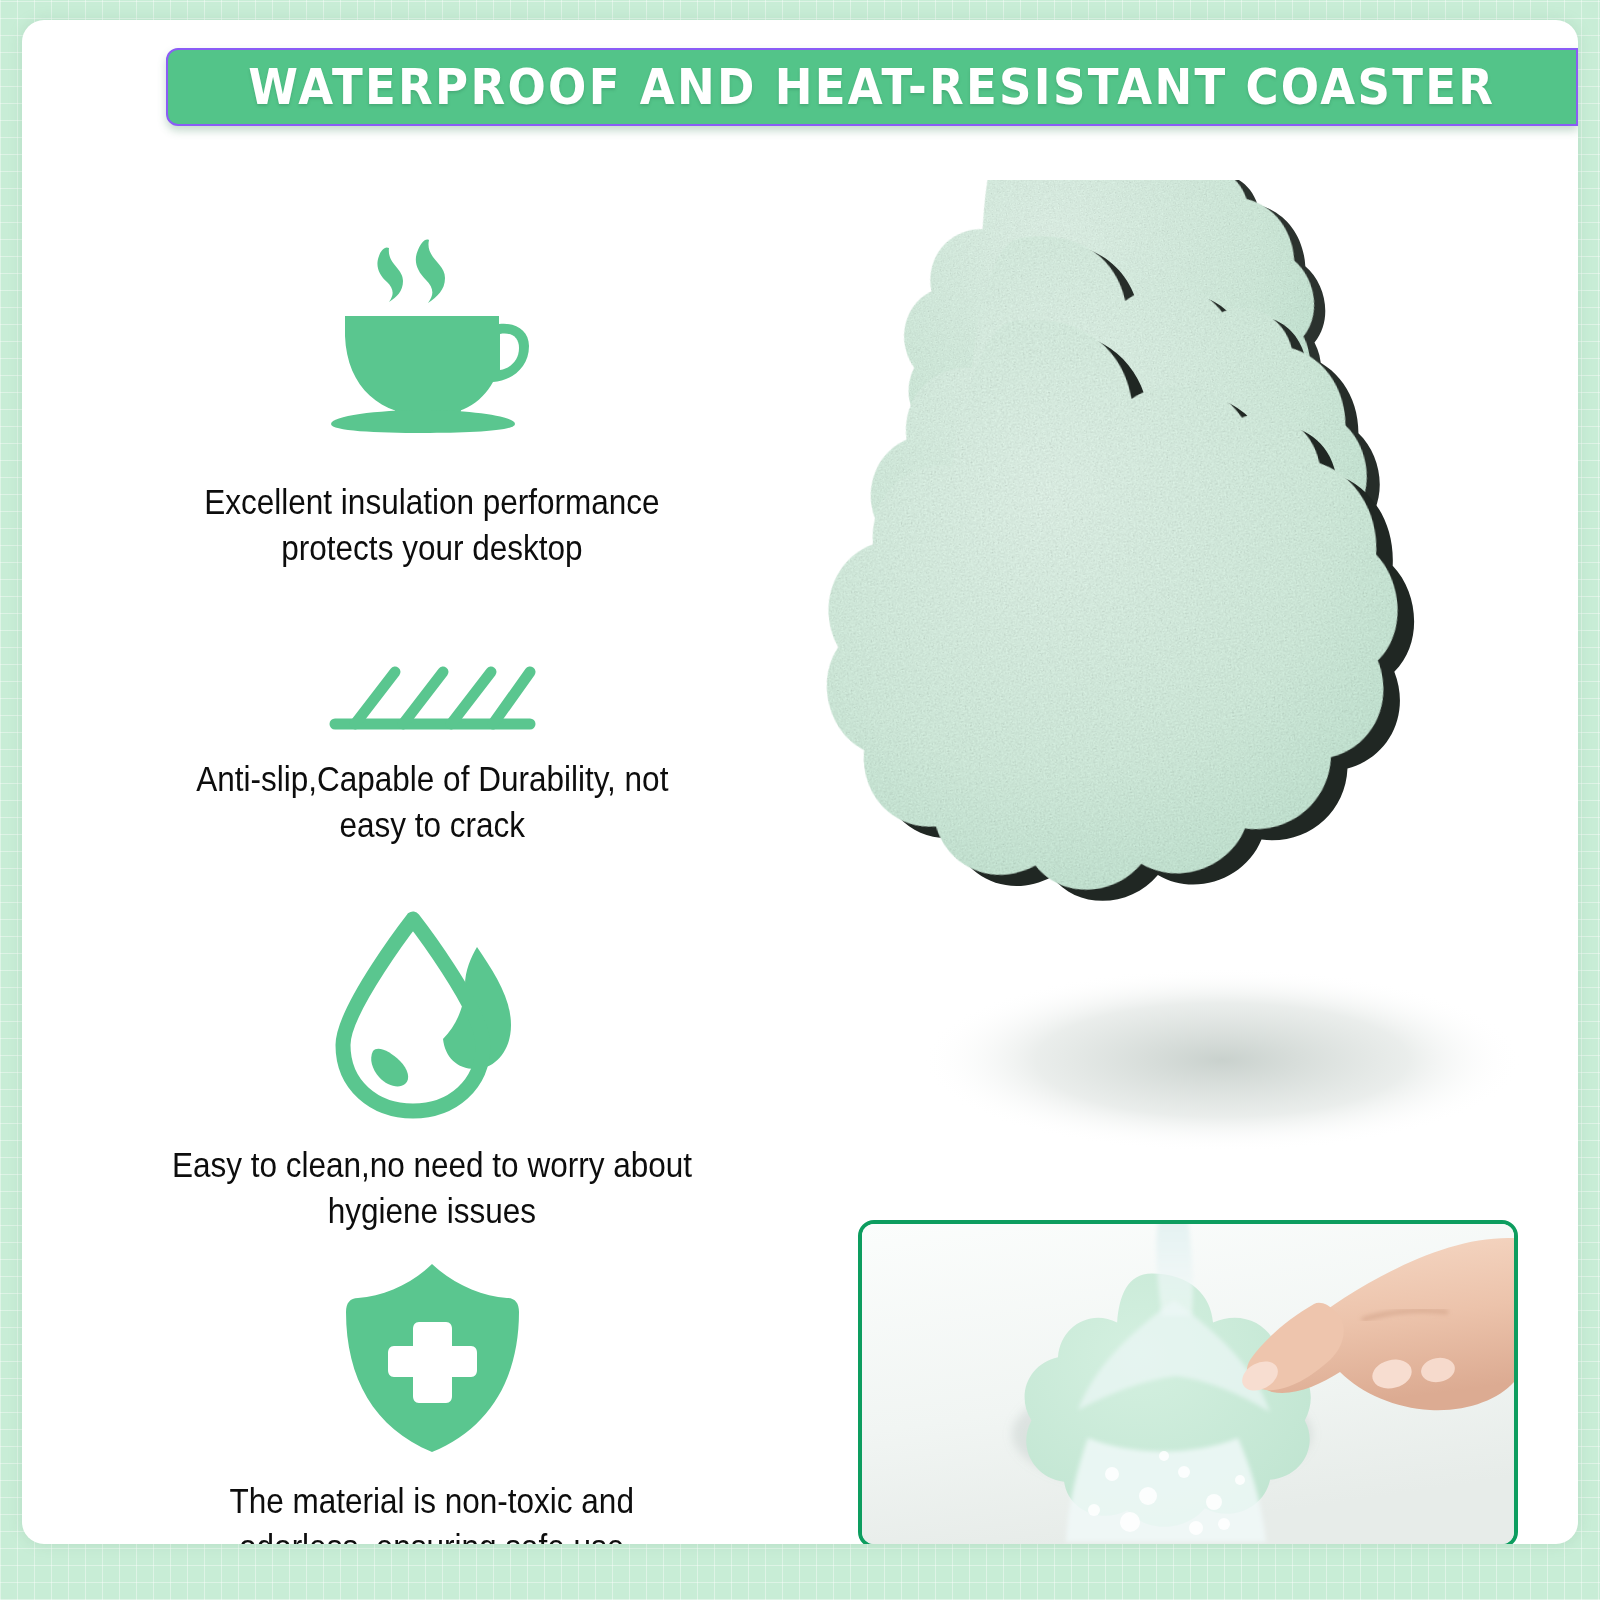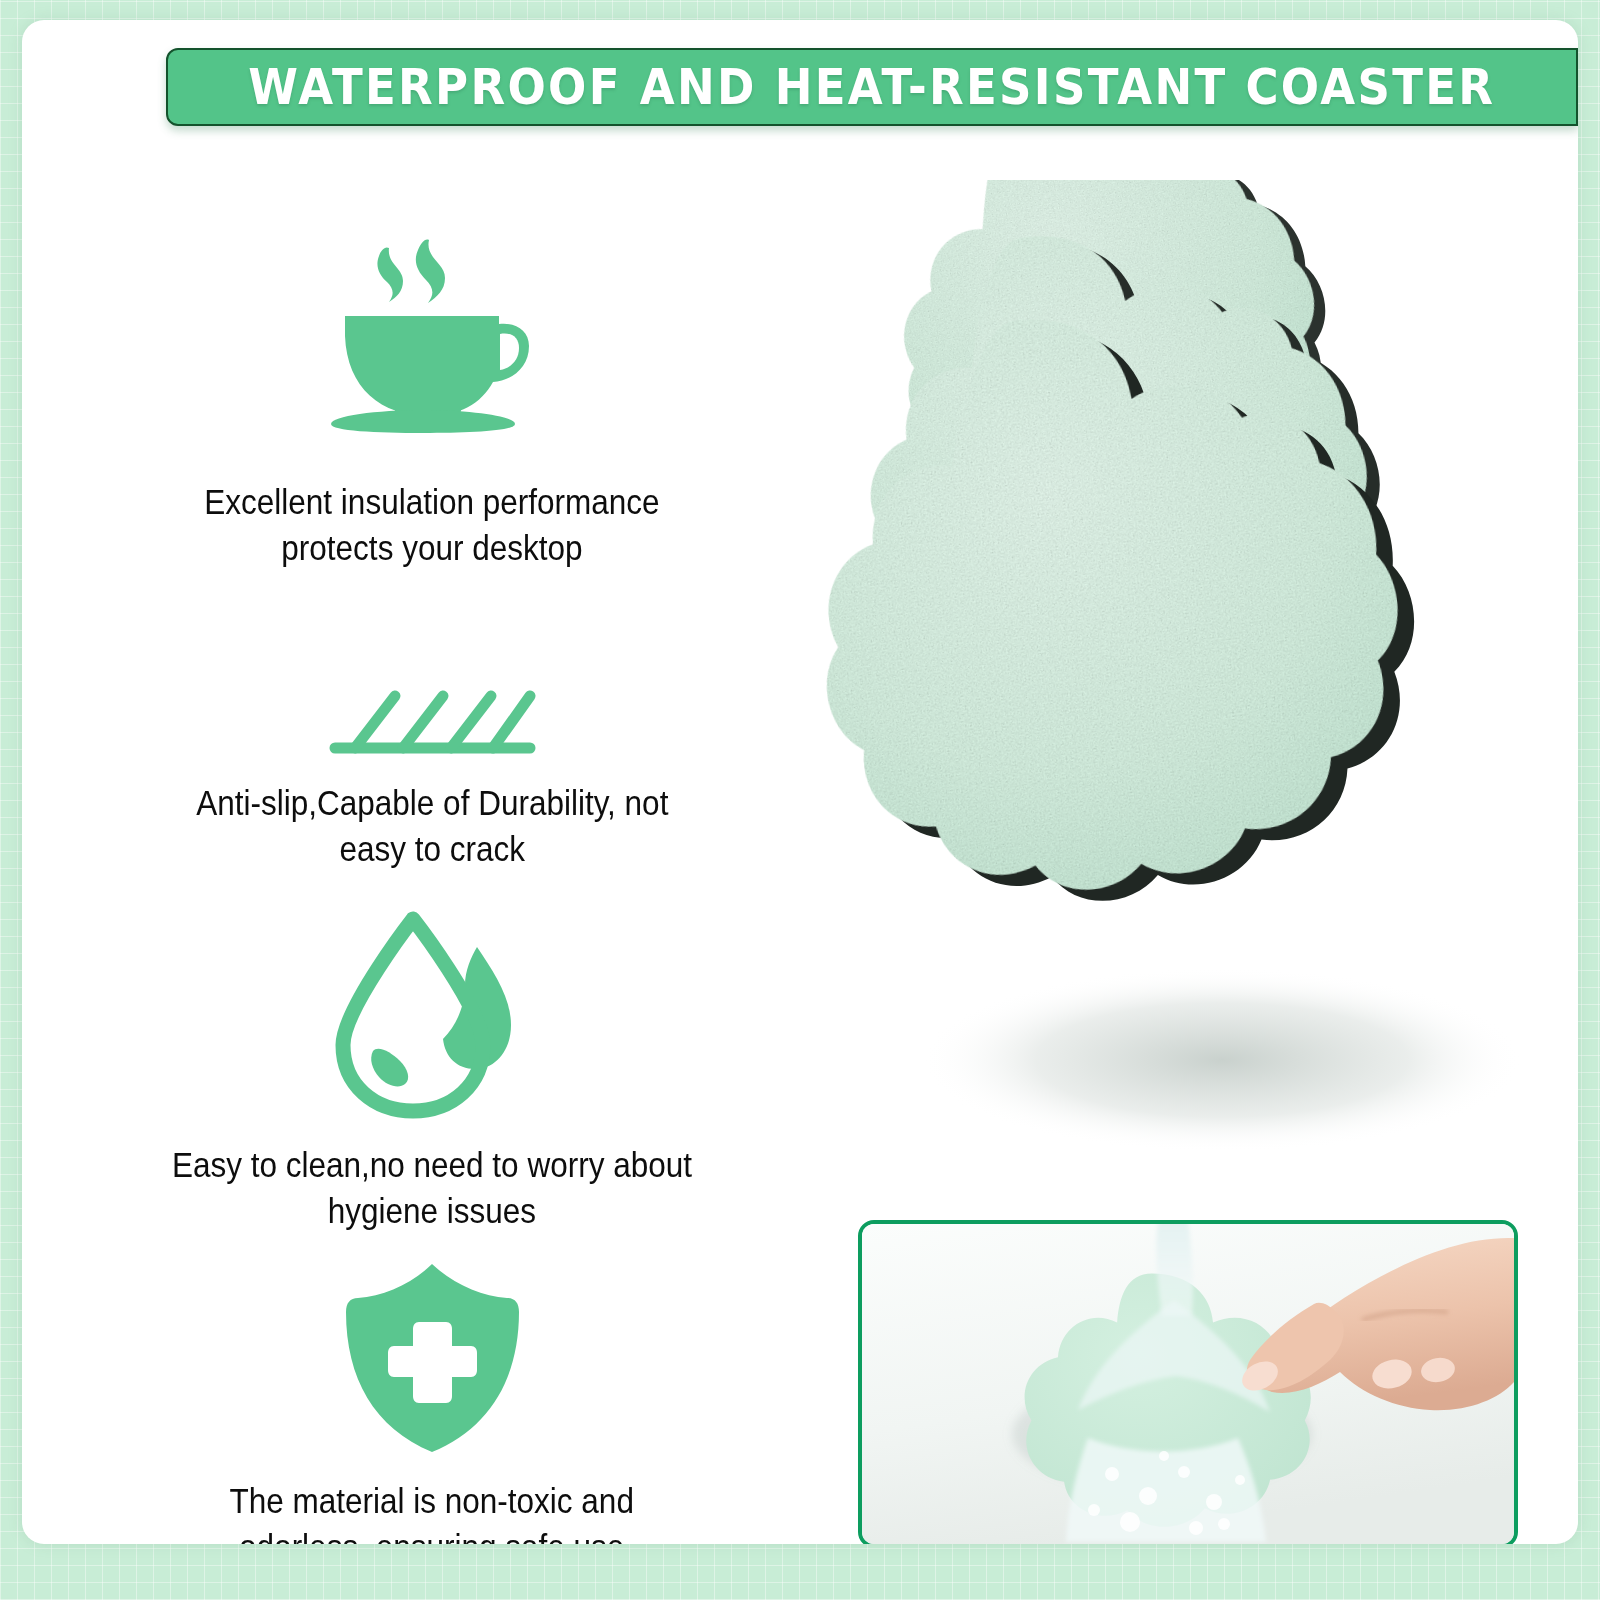--- a/index.html
+++ b/index.html
@@ -32,21 +32,21 @@
     box-shadow: 0 0 14px rgba(120,170,140,.22);
     overflow: hidden;
   }
 
   
   #banner {
     position: absolute;
     left: 144px; top: 28px;
     width: 1412px; height: 78px;
     background: #53c489;
-    border: 2px solid #14532d;
+    border: 2px solid #8b5cf6;
     border-radius: 12px 0 0 12px;
     box-shadow: 0 5px 9px rgba(70,140,100,.30);
     display: flex;
     align-items: center;
     justify-content: center;
     overflow: hidden;
   }
   #banner-title {
     color: #ffffff;
     font-family: "DejaVu Sans", sans-serif;
@@ -79,21 +79,21 @@
     color: #0d0d0d;
     font-family: "Liberation Sans", sans-serif;
     font-size: 35px;
     line-height: 1.32;
     text-align: center;
     transform: scaleX(.90);
     white-space: pre-line;
   }
 
   #feature-0 { top: 48px; gap: 24px; }
-  #feature-1 { top: 508px; }
+  #feature-1 { top: 484px; }
   #feature-2 { top: 735px; }
   #feature-3 { top: 1090px; }
 
   
   #hero {
     position: absolute;
     left: 800px; top: 160px;
     width: 700px; height: 1010px;
   }
 

